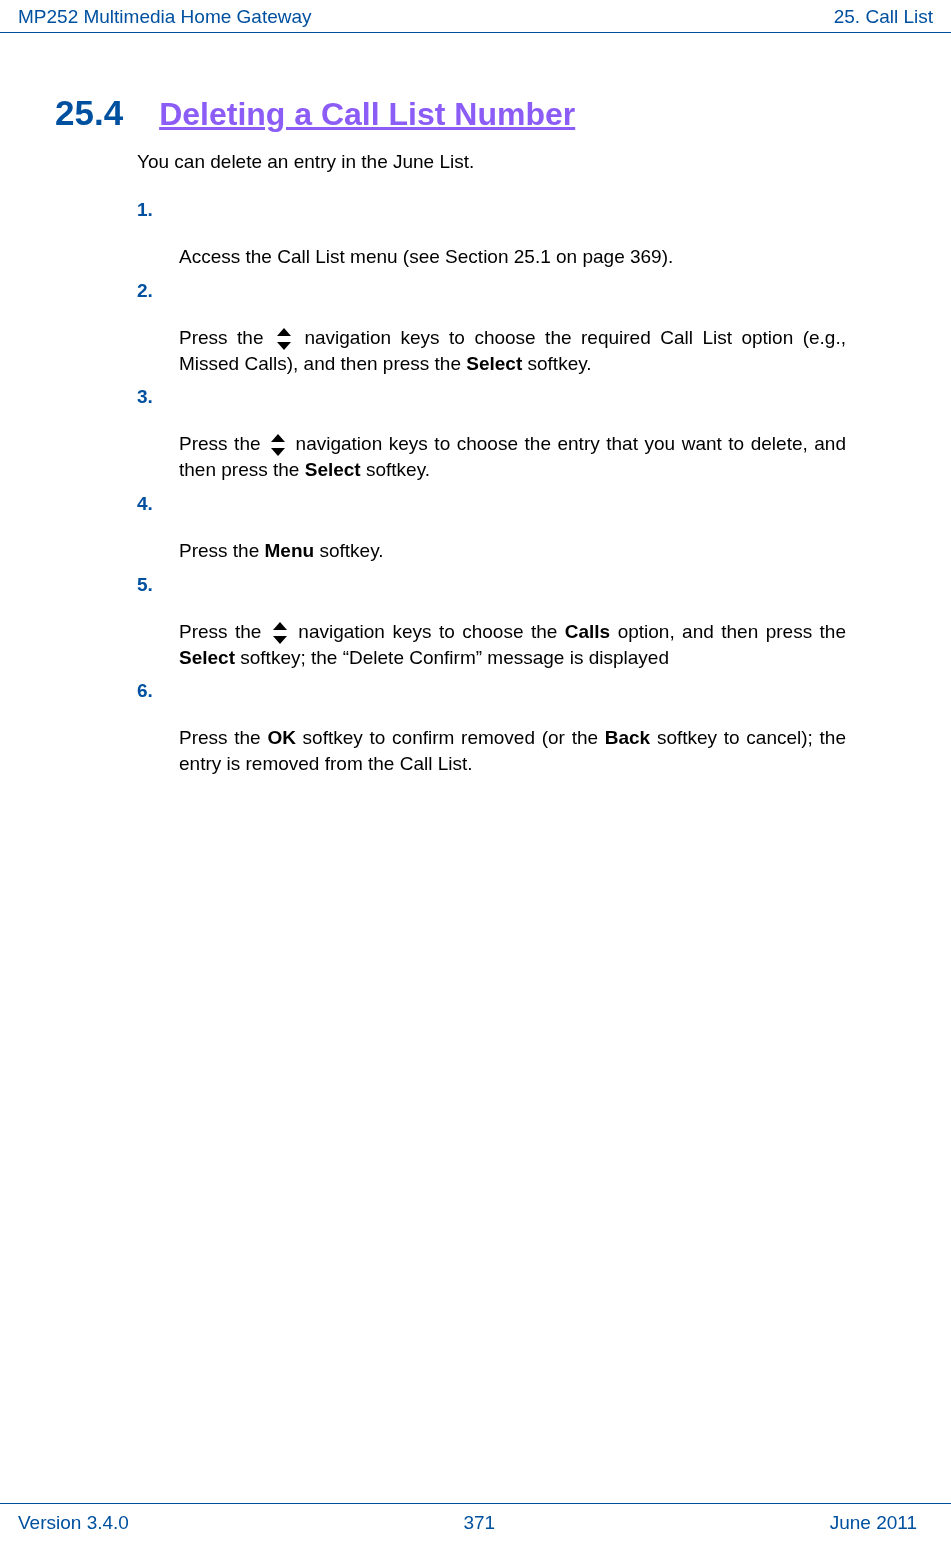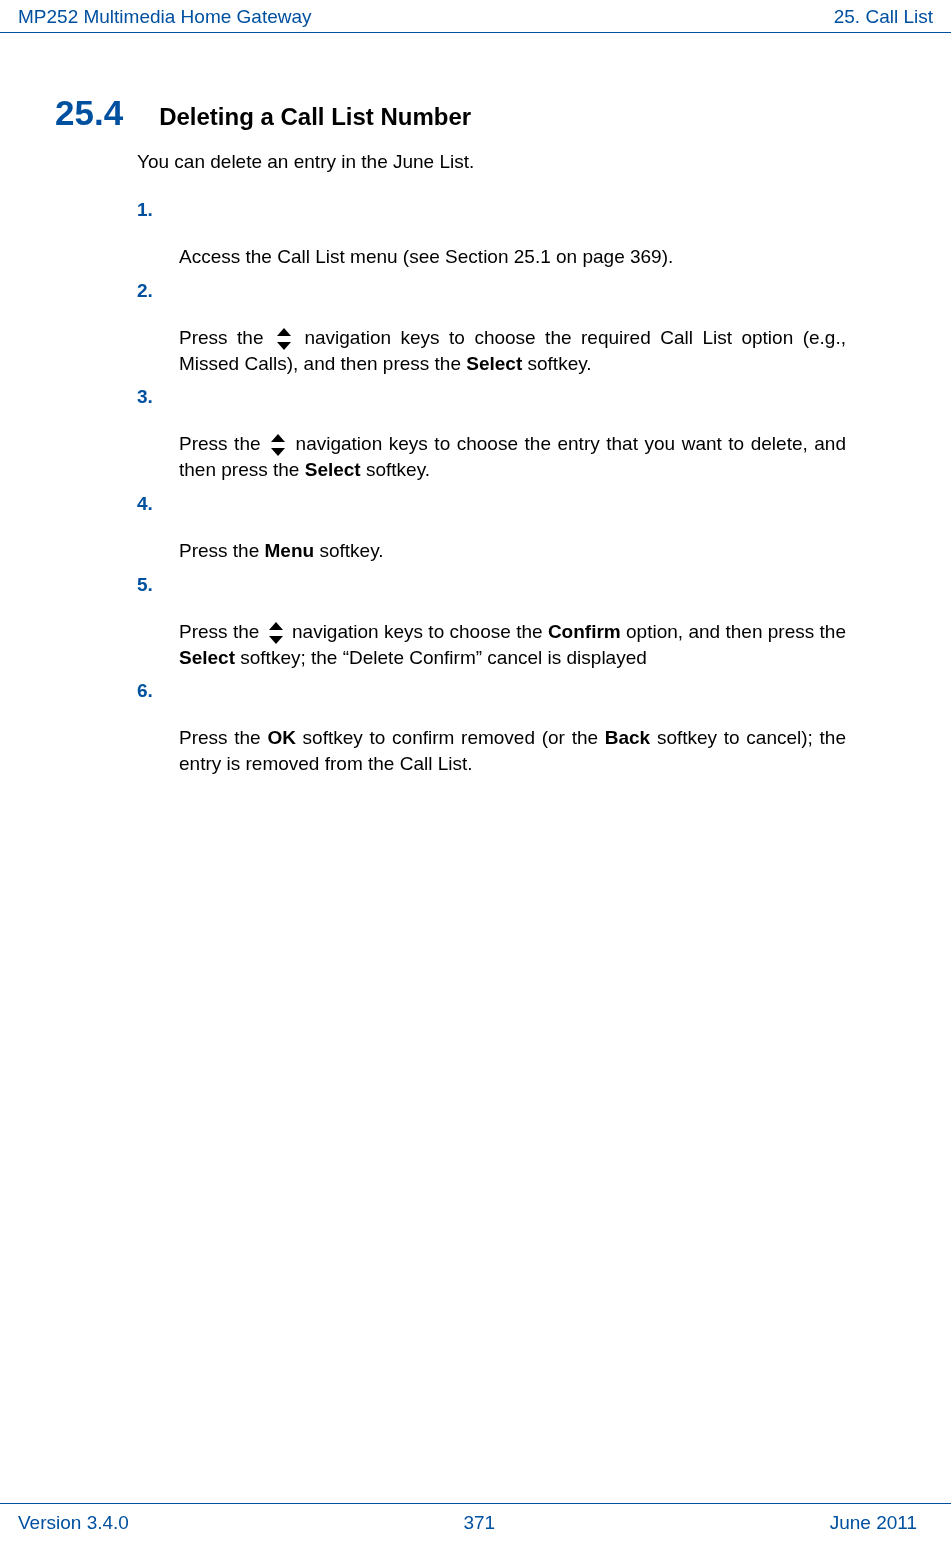--- a/index.html
+++ b/index.html
@@ -29,23 +29,24 @@
     align-items: baseline;
     gap: 36px;
     margin-bottom: 18px;
   }
   .section-number {
     font-size: 35px;
     color: #0050a0;
     font-weight: bold;
   }
   .section-title {
-    font-size: 24px;
-    color: #000000;
+    font-size: 32px;
+    color: #8b5cf6;
     font-weight: bold;
+    text-decoration: underline;
   }
   .intro {
     font-size: 19px;
     margin-left: 82px;
     margin-bottom: 24px;
   }
   .proc-head {
     display: flex;
     align-items: center;
     gap: 18px;
@@ -154,21 +155,21 @@
         <span>Press the </span><b>Menu</b><span> softkey.</span>
       </span>
     </li>
 
     <li>
       <span class="step-num">5.</span>
       <span class="step-body">
         <span>Press the </span><span class="nav-icon"><svg width="18" height="24" viewBox="0 0 18 24">
               <polygon points="9,1 16,9 2,9" fill="#000"></polygon>
               <polygon points="9,23 16,15 2,15" fill="#000"></polygon>
-            </svg></span><span> navigation keys to choose the </span><b>Confirm</b><span> option, and then press the </span><b>Select</b><span> softkey; the “Delete Confirm” cancel is displayed</span>
+            </svg></span><span> navigation keys to choose the </span><b>Calls</b><span> option, and then press the </span><b>Select</b><span> softkey; the “Delete Confirm” message is displayed</span>
       </span>
     </li>
 
     <li>
       <span class="step-num">6.</span>
       <span class="step-body">
         <span>Press the </span><b>OK</b><span> softkey to confirm removed (or the </span><b>Back</b><span> softkey to cancel); the entry is removed from the Call List.</span>
       </span>
     </li>
 

